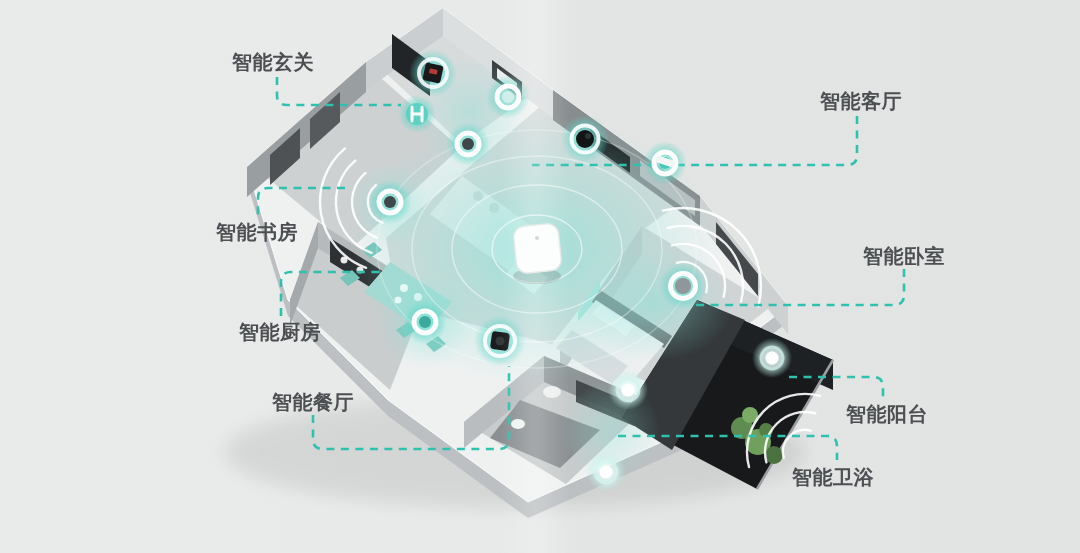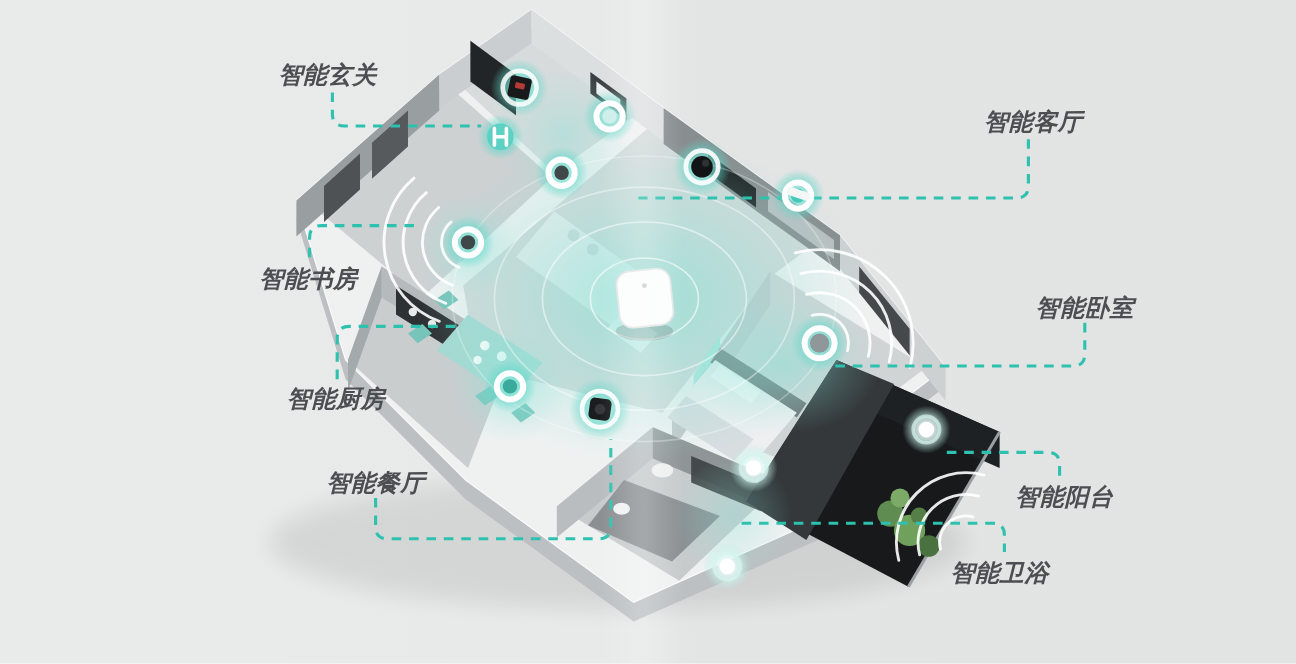--- a/index.html
+++ b/index.html
@@ -1,21 +1,21 @@
 <!DOCTYPE html>
 <html><head>
 <meta charset="utf-8">
 <style>
   html,body{margin:0;padding:0;}
   body{
     width:1080px;height:553px;overflow:hidden;
     font-family:"Liberation Sans","DejaVu Sans",sans-serif;
     background:linear-gradient(90deg,#e9eaea 0%,#e8e9e9 46%,#e3e4e4 54%,#e2e3e3 100%);
   }
-  .stage{position:relative;width:1080px;height:553px;font-style:italic;}
+  .stage{position:relative;width:1080px;height:553px;}
   svg{position:absolute;left:0;top:0;}
   .room-label{
     font-family:"Liberation Sans","DejaVu Sans",sans-serif;
     font-size:20px;font-weight:600;fill:#4c4f51;letter-spacing:0.5px;
     text-anchor:middle;
   }
   .leader{fill:none;stroke:#2fc1af;stroke-width:2.6;stroke-dasharray:8 6.5;}
   .wifi{fill:none;stroke:#ffffff;stroke-width:2.4;stroke-linecap:round;opacity:.9;}
   .ring{fill:none;stroke:#ffffff;}
 </style>

